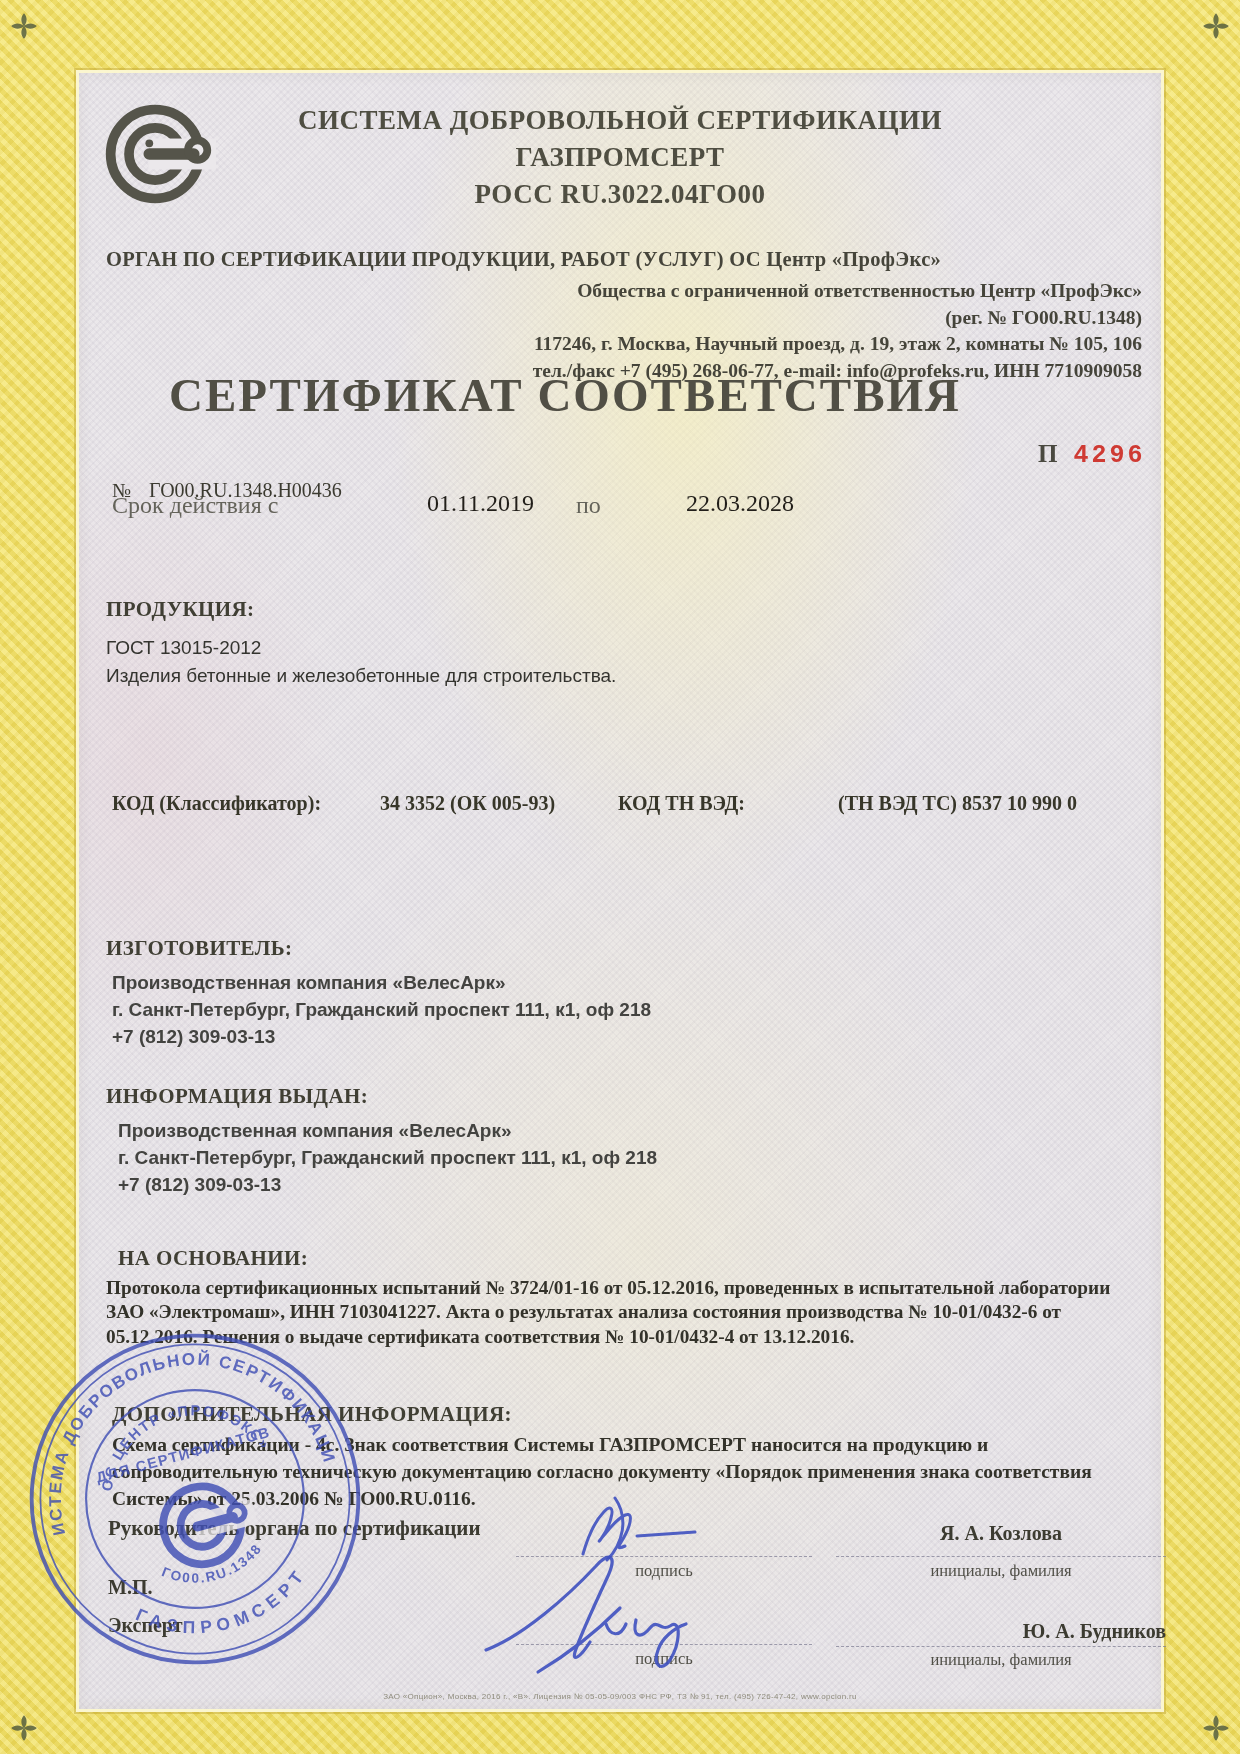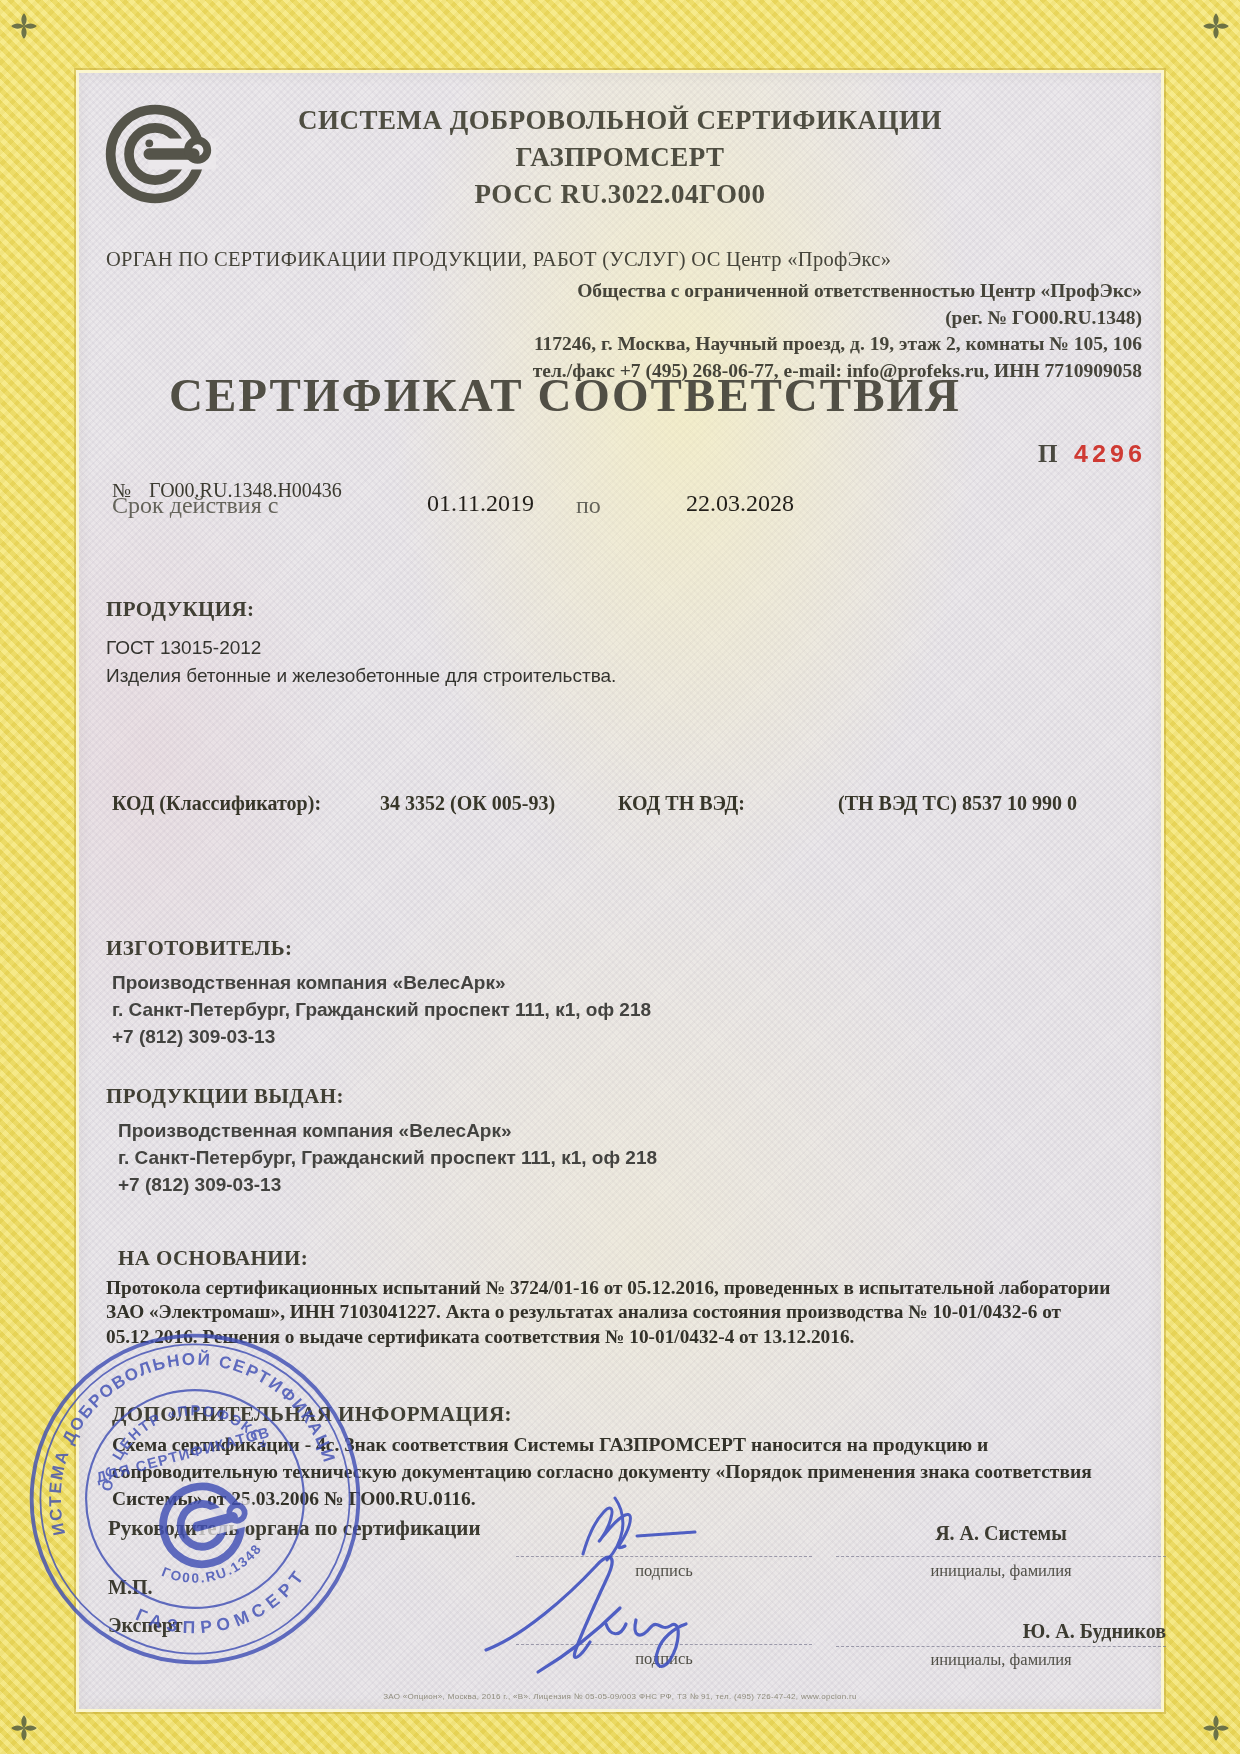--- a/index.html
+++ b/index.html
@@ -17,21 +17,21 @@
       radial-gradient(ellipse 520px 640px at 52% 72%, rgba(248,242,190,.30), rgba(248,242,190,0) 70%),
       radial-gradient(ellipse 300px 500px at 6% 42%, rgba(228,188,198,.22), rgba(228,188,198,0) 65%),
       repeating-linear-gradient(135deg, rgba(130,120,148,.07) 0 2px, rgba(0,0,0,0) 2px 5px),
       repeating-linear-gradient(45deg, rgba(130,120,148,.06) 0 2px, rgba(0,0,0,0) 2px 5px),
       linear-gradient(180deg,#ebe8eb,#e9e6e9);}
   .abs{position:absolute;}
   .corner{position:absolute;width:28px;height:28px;opacity:.85;}
   #logo{left:100px;top:96px;width:116px;height:116px;}
   #hdr{left:230px;top:102px;width:780px;text-align:center;font-weight:bold;
        font-size:27px;line-height:37px;letter-spacing:.5px;color:#4f4e42;}
-  #org-title{left:106px;top:248px;font-size:20.5px;font-weight:normal;color:#45443a;letter-spacing:.3px;}
+  #org-title{left:106px;top:248px;font-size:20.5px;font-weight:bold;color:#45443a;letter-spacing:.3px;}
   #org-sub{left:330px;top:278px;width:812px;text-align:right;font-weight:bold;
        font-size:19.5px;line-height:26.5px;color:#45443a;}
   #doc-title{left:70px;top:368px;width:990px;text-align:center;font-size:47px;
        font-weight:bold;letter-spacing:2px;color:#514f45;}
   #num-row{left:112px;top:438px;font-size:20px;font-weight:normal;color:#3b3a30;margin-top:41px;}
   #num-row .num-val{margin-left:18px;}
   #series{left:1038px;top:440px;font-size:25px;font-weight:bold;color:#4a4940;}
   #series .red{color:#cf3a33;font-family:"Liberation Mono",monospace;letter-spacing:3px;margin-left:16px;}
   .validity-label{font-size:24px;color:#64635a;}
   .validity-date{font-size:24px;color:#221f1a;}
@@ -150,38 +150,38 @@
   <div id="c-label" class="abs code-txt">КОД (Классификатор):</div>
   <div id="c-value" class="abs code-txt">34 3352  (ОК 005-93)</div>
   <div id="t-label" class="abs code-txt">КОД ТН ВЭД:</div>
   <div id="t-value" class="abs code-txt">(ТН ВЭД ТС) 8537 10 990 0</div>
 
   <div id="man-h" class="abs sec-h">ИЗГОТОВИТЕЛЬ:</div>
   <div id="man-l1" class="abs org-line">Производственная компания «ВелесАрк»</div>
   <div id="man-l2" class="abs org-line">г. Санкт-Петербург, Гражданский проспект 111, к1, оф 218</div>
   <div id="man-l3" class="abs org-line">+7 (812) 309-03-13</div>
 
-  <div id="iss-h" class="abs sec-h">ПРОДУКЦИИ ВЫДАН:</div>
+  <div id="iss-h" class="abs sec-h">ИНФОРМАЦИЯ ВЫДАН:</div>
   <div id="iss-l1" class="abs org-line">Производственная компания «ВелесАрк»</div>
   <div id="iss-l2" class="abs org-line">г. Санкт-Петербург, Гражданский проспект 111, к1, оф 218</div>
   <div id="iss-l3" class="abs org-line">+7 (812) 309-03-13</div>
 
   <div id="basis-h" class="abs sec-h">НА ОСНОВАНИИ:</div>
   <div id="basis-t" class="abs">Протокола сертификационных испытаний № 3724/01-16 от 05.12.2016, проведенных в испытательной лаборатории ЗАО «Электромаш», ИНН 7103041227. Акта о результатах анализа состояния производства № 10-01/0432-6 от 05.12.2016. Решения о выдаче сертификата соответствия № 10-01/0432-4 от 13.12.2016.</div>
 
   <div id="add-h" class="abs sec-h">ДОПОЛНИТЕЛЬНАЯ ИНФОРМАЦИЯ:</div>
   <div id="add-t" class="abs">Схема сертификации - 4с. Знак соответствия Системы  ГАЗПРОМСЕРТ наносится на продукцию и сопроводительную техническую документацию согласно документу «Порядок применения знака соответствия Системы» от 25.03.2006 № ГО00.RU.0116.</div>
 
   <div id="sig-head-label" class="abs">Руководитель органа по сертификации</div>
   <div id="mp" class="abs">М.П.</div>
   <div id="expert" class="abs">Эксперт</div>
 
   <div id="sig1-line" class="abs dash-line"></div>
   <div id="sig1-cap" class="abs cap">подпись</div>
-  <div id="name1" class="abs sig-name">Я. А. Системы</div>
+  <div id="name1" class="abs sig-name">Я. А. Козлова</div>
   <div id="name1-line" class="abs dash-line"></div>
   <div id="name1-cap" class="abs cap">инициалы, фамилия</div>
 
   <div id="sig2-line" class="abs dash-line"></div>
   <div id="sig2-cap" class="abs cap">подпись</div>
   <div id="name2" class="abs sig-name">Ю. А. Будников</div>
   <div id="name2-line" class="abs dash-line"></div>
   <div id="name2-cap" class="abs cap">инициалы, фамилия</div>
 
   <svg id="sig1-svg" class="abs" viewBox="0 0 215 72">

